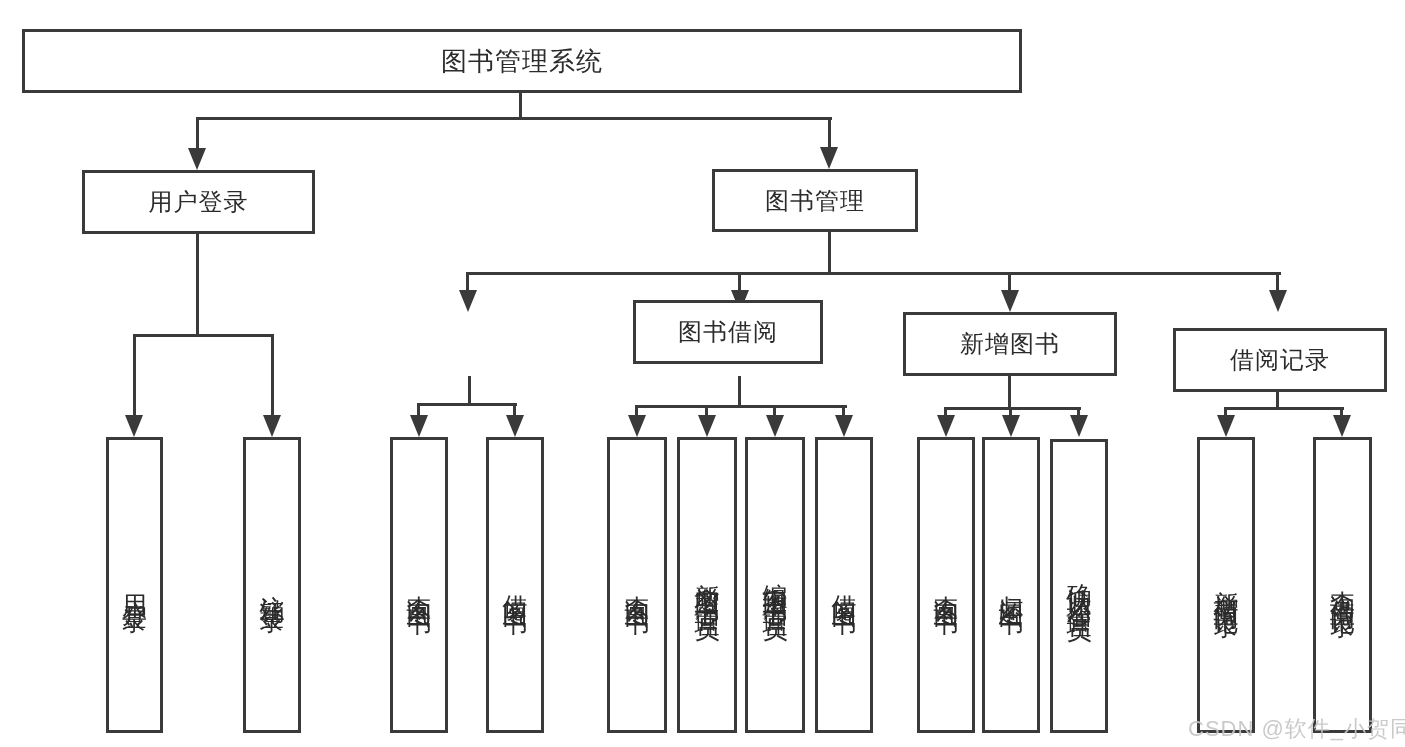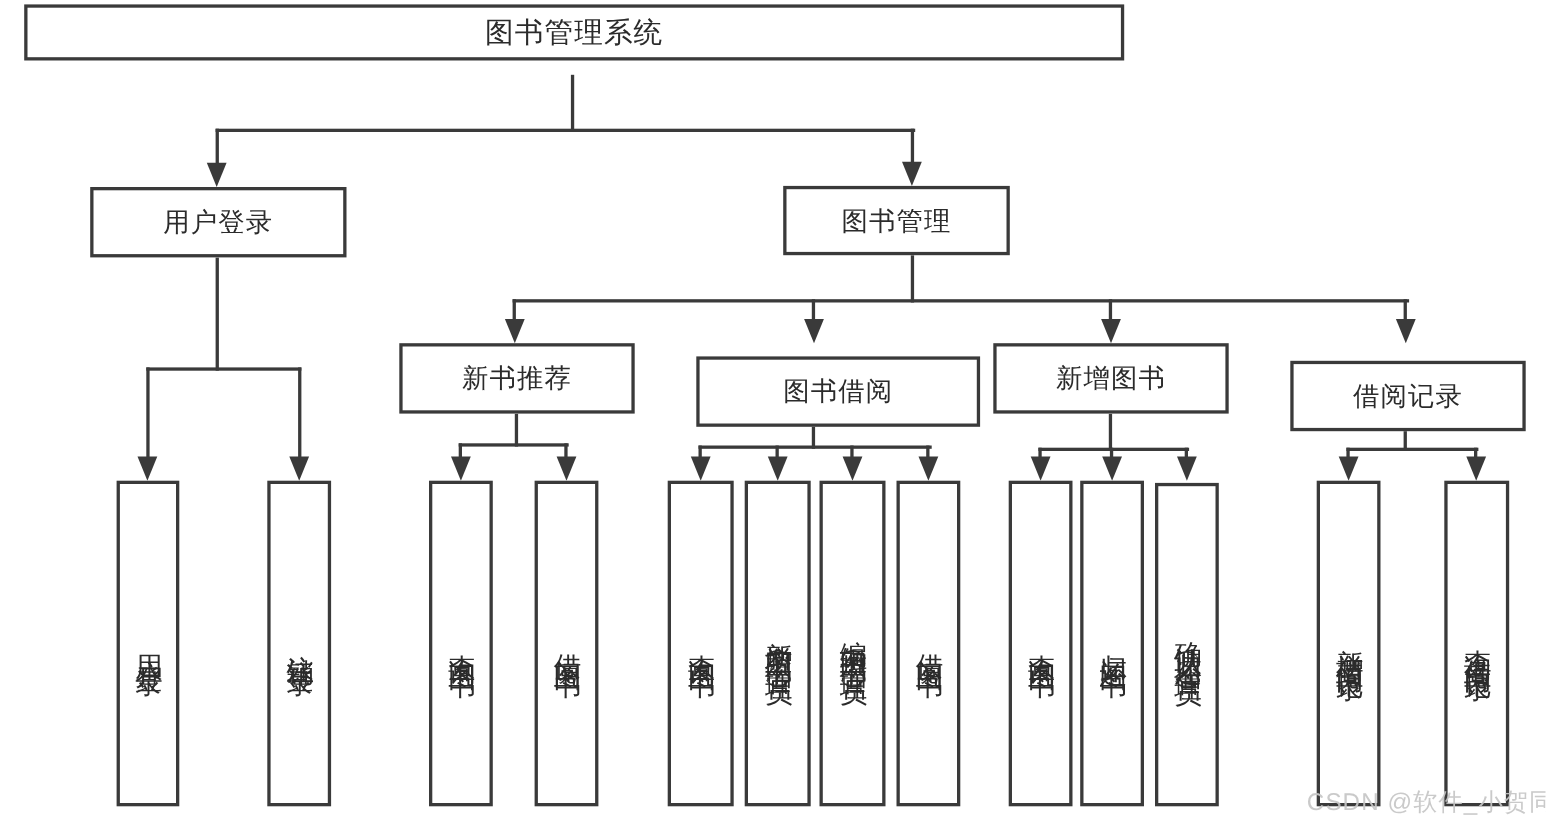--- a/index.html
+++ b/index.html
@@ -41,21 +41,21 @@
     position:absolute;left:1188px;top:714px;z-index:6;
     font-size:22px;letter-spacing:1px;color:var(--watermark);
     opacity:.92;white-space:nowrap;
   }
 </style>
 </head>
 <body>
 
 <div class="canvas">
 
-  <div class="box root" style="left:22px;top:4px;width:1000px;height:51px">
+  <div class="box root" style="left:22px;top:29px;width:1000px;height:64px">
     <span class="hlabel">图书管理系统</span>
   </div>
 
   <div>
     <div class="vline" style="left:519px;top:68px;height:52px"></div>
     <div class="hline" style="left:196px;top:117px;width:636px"></div>
     <div class="vline" style="left:196px;top:117px;height:33px"></div>
     <div class="arrow" style="left:188px;top:148px"></div>
     <div class="vline" style="left:828px;top:117px;height:32px"></div>
     <div class="arrow" style="left:820px;top:147px"></div>
@@ -83,24 +83,21 @@
     <div class="vline" style="left:466px;top:272px;height:20px"></div>
     <div class="arrow" style="left:459px;top:290px"></div>
     <div class="vline" style="left:738px;top:272px;height:20px"></div>
     <div class="arrow" style="left:731px;top:290px"></div>
     <div class="vline" style="left:1008px;top:272px;height:20px"></div>
     <div class="arrow" style="left:1001px;top:290px"></div>
     <div class="vline" style="left:1276px;top:272px;height:20px"></div>
     <div class="arrow" style="left:1269px;top:290px"></div>
   </div>
 
-  <div class="box" style="left:363px;top:312px;width:214px;height:64px">
-    <span class="hlabel">新书推荐</span>
-  </div>
-  <div class="box" style="left:633px;top:324px;width:258px;height:64px">
+  <div class="box" style="left:633px;top:300px;width:190px;height:64px">
     <span class="hlabel">图书借阅</span>
   </div>
   <div class="box" style="left:903px;top:312px;width:214px;height:64px">
     <span class="hlabel">新增图书</span>
   </div>
   <div class="box" style="left:1173px;top:328px;width:214px;height:64px">
     <span class="hlabel">借阅记录</span>
   </div>
 
   <div>

